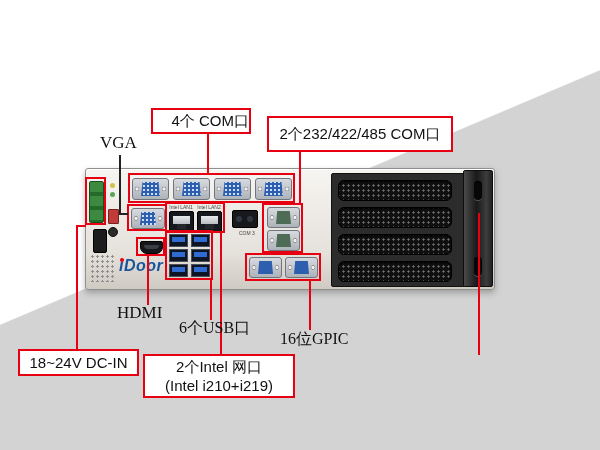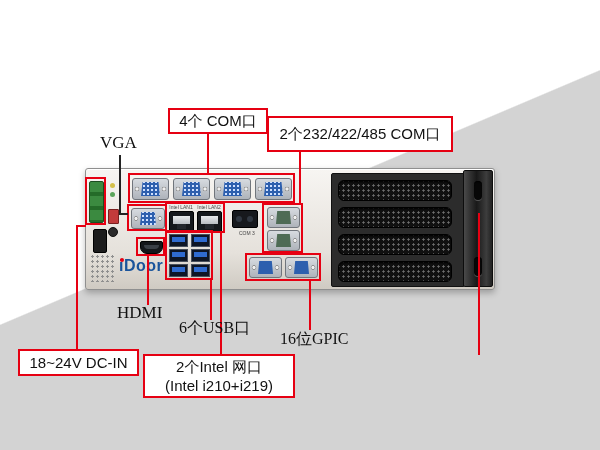--- a/index.html
+++ b/index.html
@@ -55,21 +55,21 @@
   .slot{position:absolute;left:6px;width:114px;height:21px;border-radius:6px;border:1px solid #000;
         background-color:#101010;background-image:radial-gradient(#6e6e6e 0.9px,transparent 1.3px);
         background-size:5px 5px;background-position:2px 2px;box-shadow:inset 0 1px 2px #000;box-sizing:border-box;}
   .bracket{position:absolute;left:377px;top:1px;width:30px;height:117px;border-radius:2px;
         background:linear-gradient(90deg,#4a4a4a,#191919 45%,#3d3d3d 80%,#222);border:1px solid #0d0d0d;box-sizing:border-box;}
   .bslot{position:absolute;left:10px;width:8px;height:19px;background:#070707;border-radius:4px;
         box-shadow:inset 0 1px 1px #000,0 1px 0 #555;}
 
   .dotgrid{position:absolute;background-image:radial-gradient(#8f8f8f 1px,transparent 1.3px);
         background-size:5px 5px;}
-  .logo{position:absolute;font-weight:bold;font-size:16px;color:#1a549b;letter-spacing:.5px;}
+  .logo{position:absolute;font-style:italic;font-weight:bold;font-size:16px;color:#1a549b;letter-spacing:.5px;}
   .logo-dot{position:absolute;width:4px;height:4px;background:#e60012;border-radius:50%;}
   .tinylabel{position:absolute;font-size:5px;color:#444;white-space:nowrap;}
   .led{position:absolute;border-radius:50%;}
   .btn-red{position:absolute;background:#c23b3b;border:1px solid #7a1f1f;border-radius:1px;}
 </style>
 </head>
 <body>
 
 <div class="stage">
 
@@ -137,21 +137,21 @@
   <div class="ln dark" style="left:119px;top:155px;width:2px;height:60px;"></div>
   <div class="ln dark" style="left:119px;top:213px;width:9px;height:2px;"></div>
   <div class="ln" style="left:147px;top:256px;width:2px;height:49px;"></div>
   <div class="ln" style="left:210px;top:280px;width:2px;height:40px;"></div>
   <div class="ln" style="left:309px;top:281px;width:2px;height:49px;"></div>
   <div class="ln" style="left:76px;top:225px;width:2px;height:125px;"></div>
   <div class="ln" style="left:76px;top:225px;width:10px;height:2px;"></div>
   <div class="ln" style="left:220px;top:233px;width:2px;height:122px;"></div>
   <div class="ln" style="left:478px;top:213px;width:2px;height:142px;"></div>
 
-  <div class="label-box" style="left:168px;top:108px;width:100px;height:26px;">
+  <div class="label-box" style="left:151px;top:108px;width:100px;height:26px;justify-content:flex-end;">
     <span>4个 COM口</span>
   </div>
 
   <div class="label-box" style="left:267px;top:108px;width:186px;height:36px;margin-top:8px;">
     <span>2个232/422/485 COM口</span>
   </div>
 
   <div class="plain" style="left:100px;top:133px;font-size:17px;">VGA</div>
 
   <div class="plain" style="left:117px;top:303px;font-size:17px;">HDMI</div>

